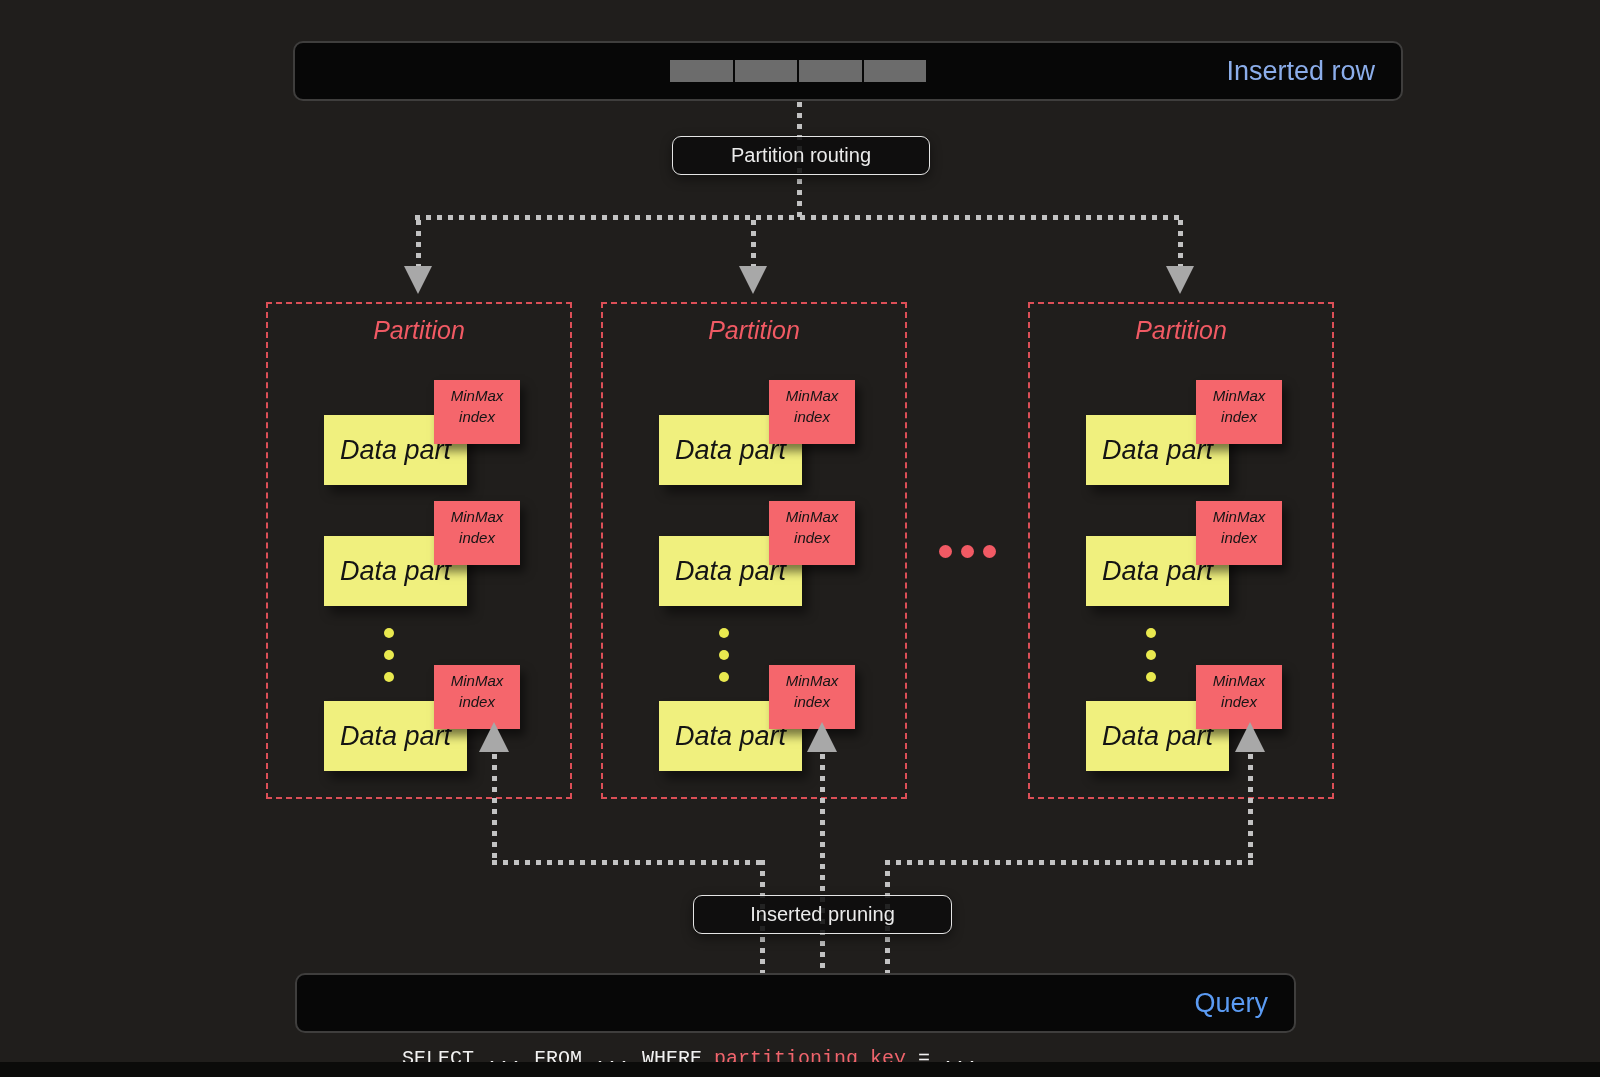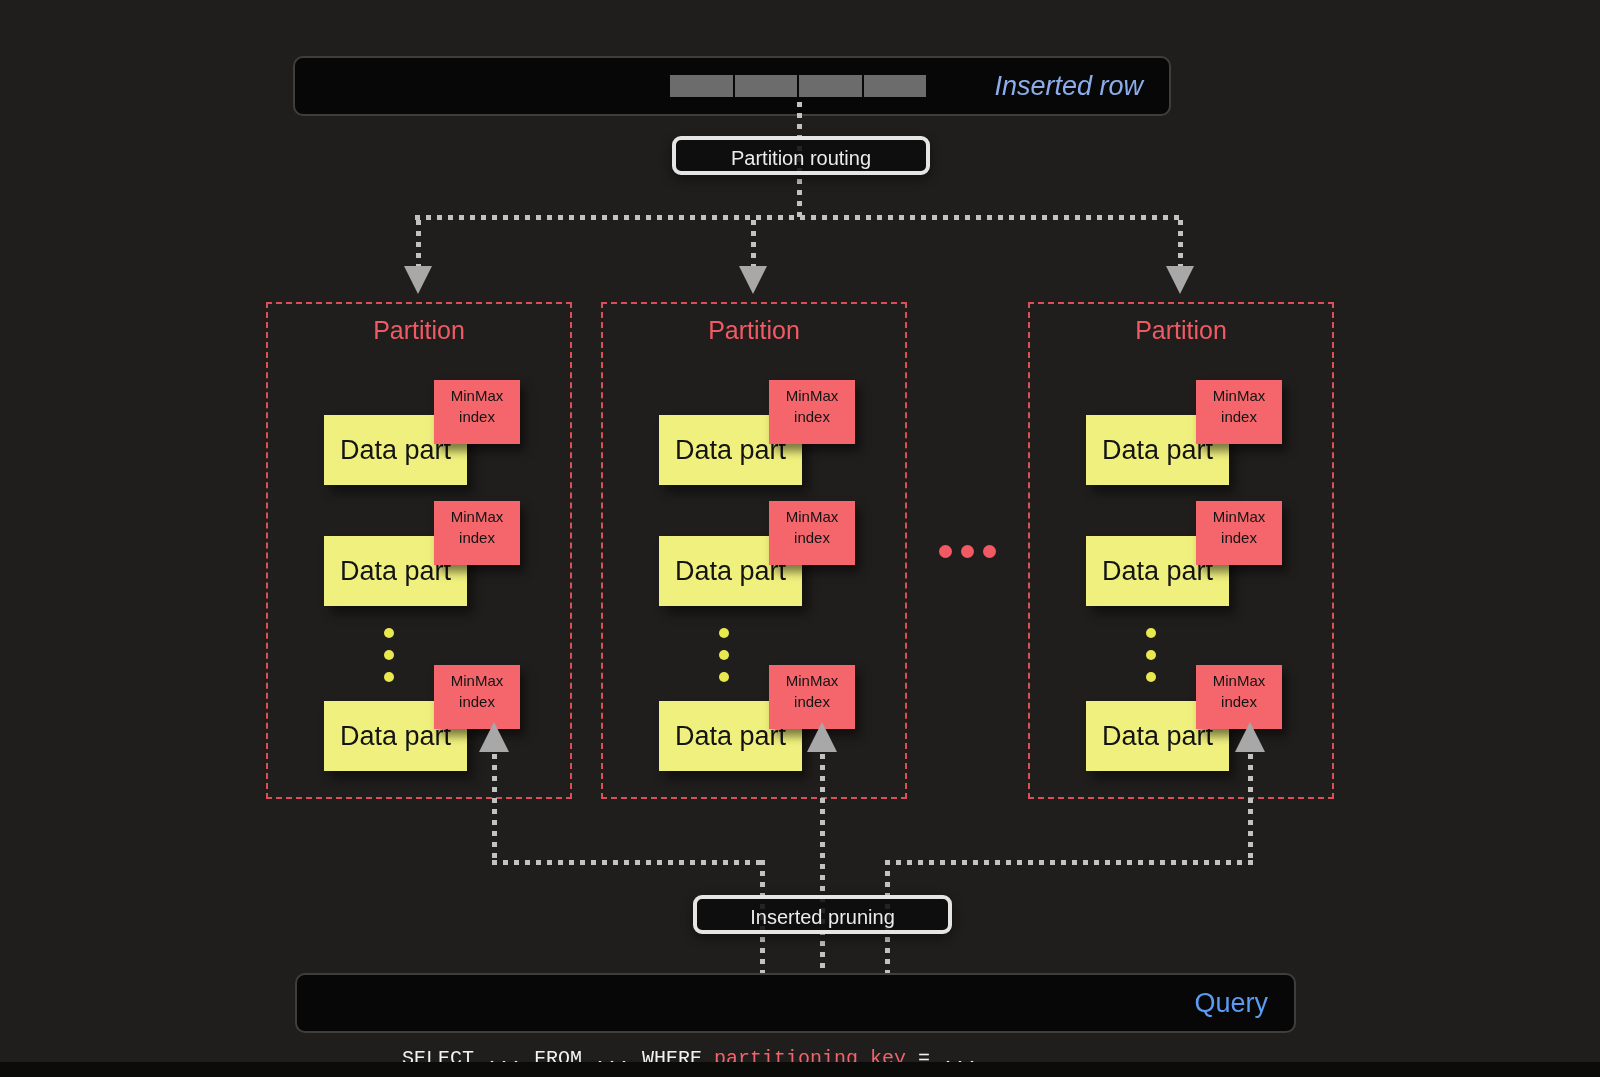--- a/index.html
+++ b/index.html
@@ -6,54 +6,54 @@
   #canvas{
     position:relative;width:1600px;height:1077px;overflow:hidden;
     background:var(--background,#201e1c);
     font-family:"Liberation Sans",sans-serif;
   }
   
   .bar{
     position:absolute;height:60px;background:var(--bar_background,#070707);
     border:2px solid var(--bar_border,#3f3e3d);border-radius:10px;box-sizing:border-box;
   }
-  #top-bar{left:293px;top:56px;width:878px;font-style:italic;}
+  #top-bar{left:293px;top:41px;width:1110px;}
   #query-bar{left:295px;top:973px;width:1001px;}
   .bar-label{position:absolute;right:26px;top:0;height:56px;line-height:56px;font-size:27px;}
   #inserted-label{color:var(--inserted_row_blue,#8badea);}
   #query-label{color:var(--query_blue,#5b9bf3);margin-left:8px;}
   #inserted-row-cells{position:absolute;left:375px;top:17px;width:256px;height:22px;display:flex;gap:2px;}
   #inserted-row-cells .seg{flex:1;background:var(--row_segment_gray,#6c6c6c);}
   .sql{position:absolute;left:33px;top:0;height:56px;line-height:56px;white-space:pre;
        font-family:"Liberation Mono","DejaVu Sans Mono",monospace;font-size:20px;color:var(--sql_white,#f2f2f2);}
   .sql .key{color:var(--sql_key_red,#f0646c);}
   
   .pill{
     position:absolute;height:39px;border-radius:9px;z-index:6;box-sizing:border-box;
-    background:rgba(12,12,12,0.88);border:4px solid #e5e5e5;
+    background:rgba(12,12,12,0.88);border:1px solid #e5e5e5;
     box-shadow:0 4px 12px rgba(0,0,0,0.45);
     text-align:center;line-height:37px;font-size:20px;color:var(--pill_text,#ebebeb);
   }
   #routing-pill{left:672px;top:136px;width:258px;}
   #pruning-pill{left:693px;top:895px;width:259px;}
   
   .vline{position:absolute;width:5px;z-index:2;
     background:repeating-linear-gradient(to bottom,var(--connector_gray,#c2c2c2) 0 5px,transparent 5px 11px);}
   .hline{position:absolute;height:5px;z-index:2;
     background:repeating-linear-gradient(to right,var(--connector_gray,#c2c2c2) 0 5px,transparent 5px 11px);}
   .arrow-down{position:absolute;width:0;height:0;z-index:2;
     border-left:14px solid transparent;border-right:14px solid transparent;
     border-top:28px solid var(--arrow_gray,#a8a8a8);}
   .arrow-up{position:absolute;width:0;height:0;z-index:2;
     border-left:15px solid transparent;border-right:15px solid transparent;
     border-bottom:30px solid var(--arrow_gray,#a8a8a8);}
   
   .partition{
     position:absolute;top:302px;width:306px;height:497px;box-sizing:border-box;
-    border:2px dashed var(--partition_border_red,#dc4f57);z-index:1;
+    border:2px dashed var(--partition_border_red,#dc4f57);z-index:1;font-style:italic;
   }
   .ptitle{margin-top:12px;text-align:center;font-size:25px;color:var(--partition_red,#f15a64);}
   .datapart{
     position:absolute;left:56px;width:143px;height:70px;background:var(--data_part_yellow,#f0f07e);
     color:var(--box_text,#141414);font-size:27px;text-align:center;line-height:70px;
     box-shadow:6px 8px 10px rgba(0,0,0,0.45);
   }
   .minmax{
     position:absolute;left:166px;width:86px;height:64px;background:var(--minmax_red,#f5666c);
     color:var(--box_text,#141414);font-size:15px;line-height:1.4;text-align:center;

